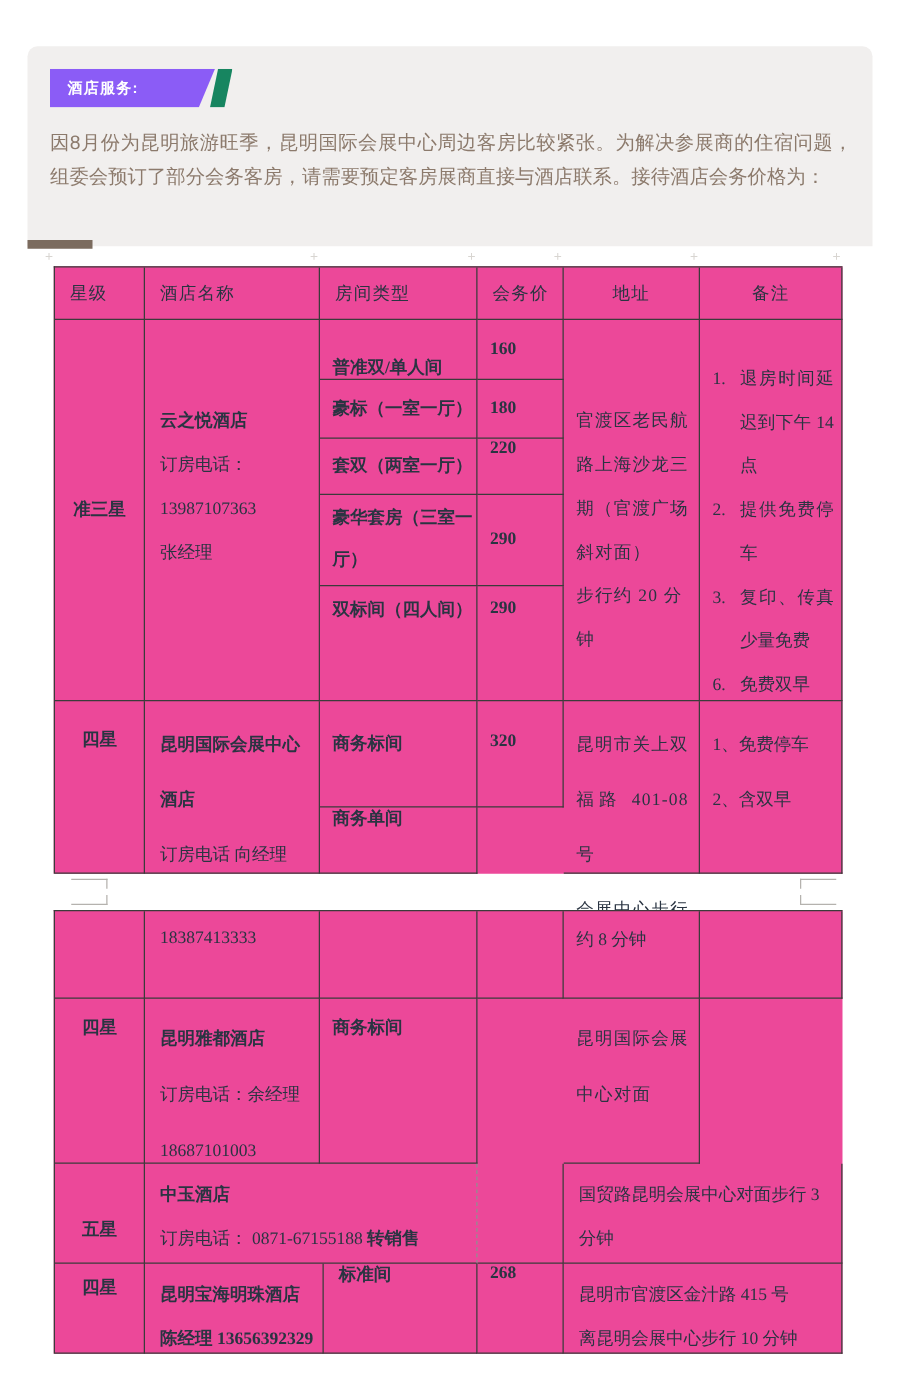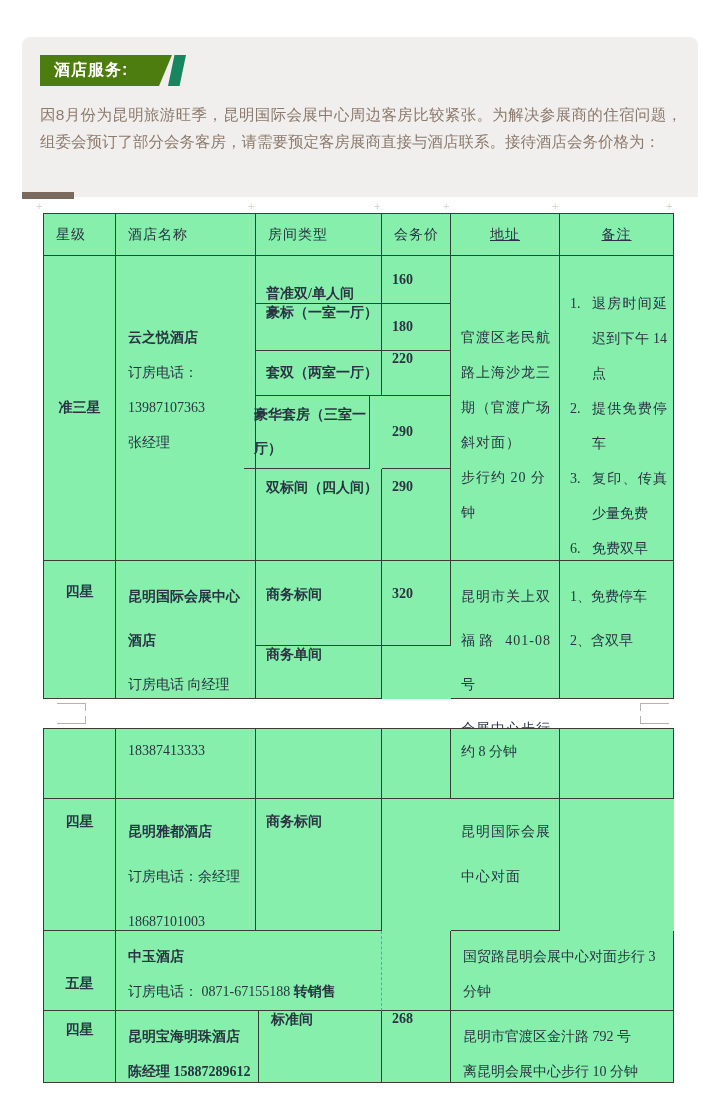--- a/index.html
+++ b/index.html
@@ -8,50 +8,50 @@
     background:#ffffff;
     font-family:"Liberation Sans","DejaVu Sans",sans-serif;
   }
   
   .card{
     position:absolute;left:22px;top:37px;width:676px;height:160px;
     background:#f1efee;border-radius:8px 8px 0 0;
   }
   .badge-wrap{position:absolute;left:18px;top:18px;height:31px;width:150px;}
   .badge-body{
-    position:absolute;left:0;top:0;height:31px;width:132px;background:#4d7c0f;
+    position:absolute;left:0;top:0;height:31px;width:132px;background:#8b5cf6;
     clip-path:polygon(0 0,100% 0,calc(100% - 13px) 100%,0 100%);
     display:flex;align-items:center;padding-left:14px;box-sizing:border-box;
-    color:#ffffff;font-size:16px;font-weight:bold;letter-spacing:1px;
+    color:#ffffff;font-size:12px;font-weight:bold;letter-spacing:1px;
   }
   .badge-tail{
     position:absolute;left:128px;top:0;height:31px;width:18px;background:#178560;
     clip-path:polygon(36% 0,100% 0,64% 100%,0 100%);
   }
   .intro{
     position:absolute;left:18px;top:64px;width:642px;
     color:#8c7a6c;font-size:15.5px;line-height:27px;text-align:justify;
   }
   .stub-bar{position:absolute;left:0;top:155px;width:52px;height:7px;background:#7b6b5e;}
 
   
   .tbl{
-    position:absolute;left:43px;width:630px;background:#86efac;
+    position:absolute;left:43px;width:630px;background:#ec4899;
     border-top:1.5px solid #3b3b3b;border-left:1.5px solid #3b3b3b;
     font-family:"Liberation Serif","DejaVu Serif",serif;
     color:#2a3442;font-size:14px;
   }
   #tbl1{top:213px;height:485px;}
   #tbl2{top:728px;height:354px;}
   .cell{
     position:absolute;box-sizing:border-box;
     border-right:1.5px solid #3b3b3b;border-bottom:1.5px solid #3b3b3b;
   }
   .hcell{display:flex;align-items:center;padding-left:12px;letter-spacing:1px;}
-  .hcenter{justify-content:center;padding-left:0;text-decoration:underline;}
+  .hcenter{justify-content:center;padding-left:0;}
   .vcenter{display:flex;align-items:center;justify-content:center;text-align:center;}
   .topcenter{display:flex;justify-content:center;}
   .bottom{display:flex;align-items:flex-start;}
   .b{font-weight:bold;}
   .pre{white-space:pre-line;}
   .jc{text-align:justify;letter-spacing:1px;}
   .note-item{display:flex;}
   .note-num{width:22px;flex:none;}
   .note-txt{flex:1;text-align:justify;}
   .dashed-r{border-right:1.5px dashed #8f8f8f;}
@@ -98,33 +98,33 @@
     <div class="pre">订房电话：
 13987107363
 张经理</div>
   </div>
   <div class="cell" style="left:212px;top:42px;width:126px;height:48px;display:flex;align-items:flex-end;padding-left:10px">
     <span class="b">普准双/单人间</span>
     </div>
   <div class="cell" style="left:338px;top:42px;width:69px;height:48px;display:flex;align-items:center;padding-left:10px">
     <span class="b">160</span>
     </div>
-  <div class="cell" style="left:212px;top:90px;width:126px;height:47px;display:flex;align-items:flex-start;padding-left:10px">
+  <div class="cell" style="left:212px;top:90px;width:126px;height:47px;display:flex;align-items:center;padding-left:10px">
     <span class="b">豪标（一室一厅）</span>
     </div>
   <div class="cell" style="left:338px;top:90px;width:69px;height:47px;display:flex;align-items:center;padding-left:10px">
     <span class="b">180</span>
     </div>
   <div class="cell" style="left:212px;top:137px;width:126px;height:45px;display:flex;align-items:center;padding-left:10px">
     <span class="b">套双（两室一厅）</span>
     </div>
   <div class="cell" style="left:338px;top:137px;width:69px;height:45px;display:flex;align-items:flex-start;padding-left:10px">
     <span class="b">220</span>
     </div>
-  <div class="cell" style="left:200px;top:182px;width:126px;height:73px;display:flex;align-items:center;padding-left:10px;line-height:34px">
+  <div class="cell" style="left:212px;top:182px;width:126px;height:73px;display:flex;align-items:center;padding-left:10px;line-height:34px">
     <span class="b">豪华套房（三室一厅）</span>
     </div>
   <div class="cell" style="left:338px;top:182px;width:69px;height:73px;display:flex;align-items:center;padding-left:10px">
     <span class="b">290</span>
     </div>
   <div class="cell" style="left:212px;top:255px;width:126px;height:92px;padding:10px 0 0 10px">
     <span class="b">双标间（四人间）</span></div>
   <div class="cell" style="left:338px;top:255px;width:69px;height:92px;padding:10px 0 0 10px">
     <span class="b">290</span></div>
   <div class="cell pre jc" style="left:407px;top:42px;width:109px;height:305px;padding:64px 8px 0 10px;line-height:35px">官渡区老民航
@@ -200,22 +200,22 @@
     <div class="b">中玉酒店</div>
     <div>
       <span>订房电话：  0871-67155188 </span><span class="b">转销售</span>
     </div>
   </div>
   <div class="cell" style="left:338px;top:202px;width:69px;height:80px"></div>
   <div class="cell" style="left:407px;top:202px;width:223px;height:80px;padding:8px 14px 0 12px;line-height:35px">国贸路昆明会展中心对面步行 3 分钟</div>
 
   <div class="cell topcenter b" style="left:0;top:282px;width:72px;height:72px;padding-top:10px">四星</div>
   <div class="cell pre b" style="left:72px;top:282px;width:143px;height:72px;padding:8px 4px 0 12px;line-height:35px">昆明宝海明珠酒店
-陈经理 15887289612</div>
+陈经理 13656392329</div>
   <div class="cell bottom" style="left:215px;top:282px;width:123px;height:72px;padding:0 0 8px 12px">
     <span class="b">标准间</span>
     </div>
   <div class="cell bottom" style="left:338px;top:282px;width:69px;height:72px;padding:0 0 8px 10px">
     <span class="b">268</span>
     </div>
-  <div class="cell pre" style="left:407px;top:282px;width:223px;height:72px;padding:8px 8px 0 12px;line-height:35px">昆明市官渡区金汁路 792 号
+  <div class="cell pre" style="left:407px;top:282px;width:223px;height:72px;padding:8px 8px 0 12px;line-height:35px">昆明市官渡区金汁路 415 号
 离昆明会展中心步行 10 分钟</div>
 </div>
 
 </body></html>

